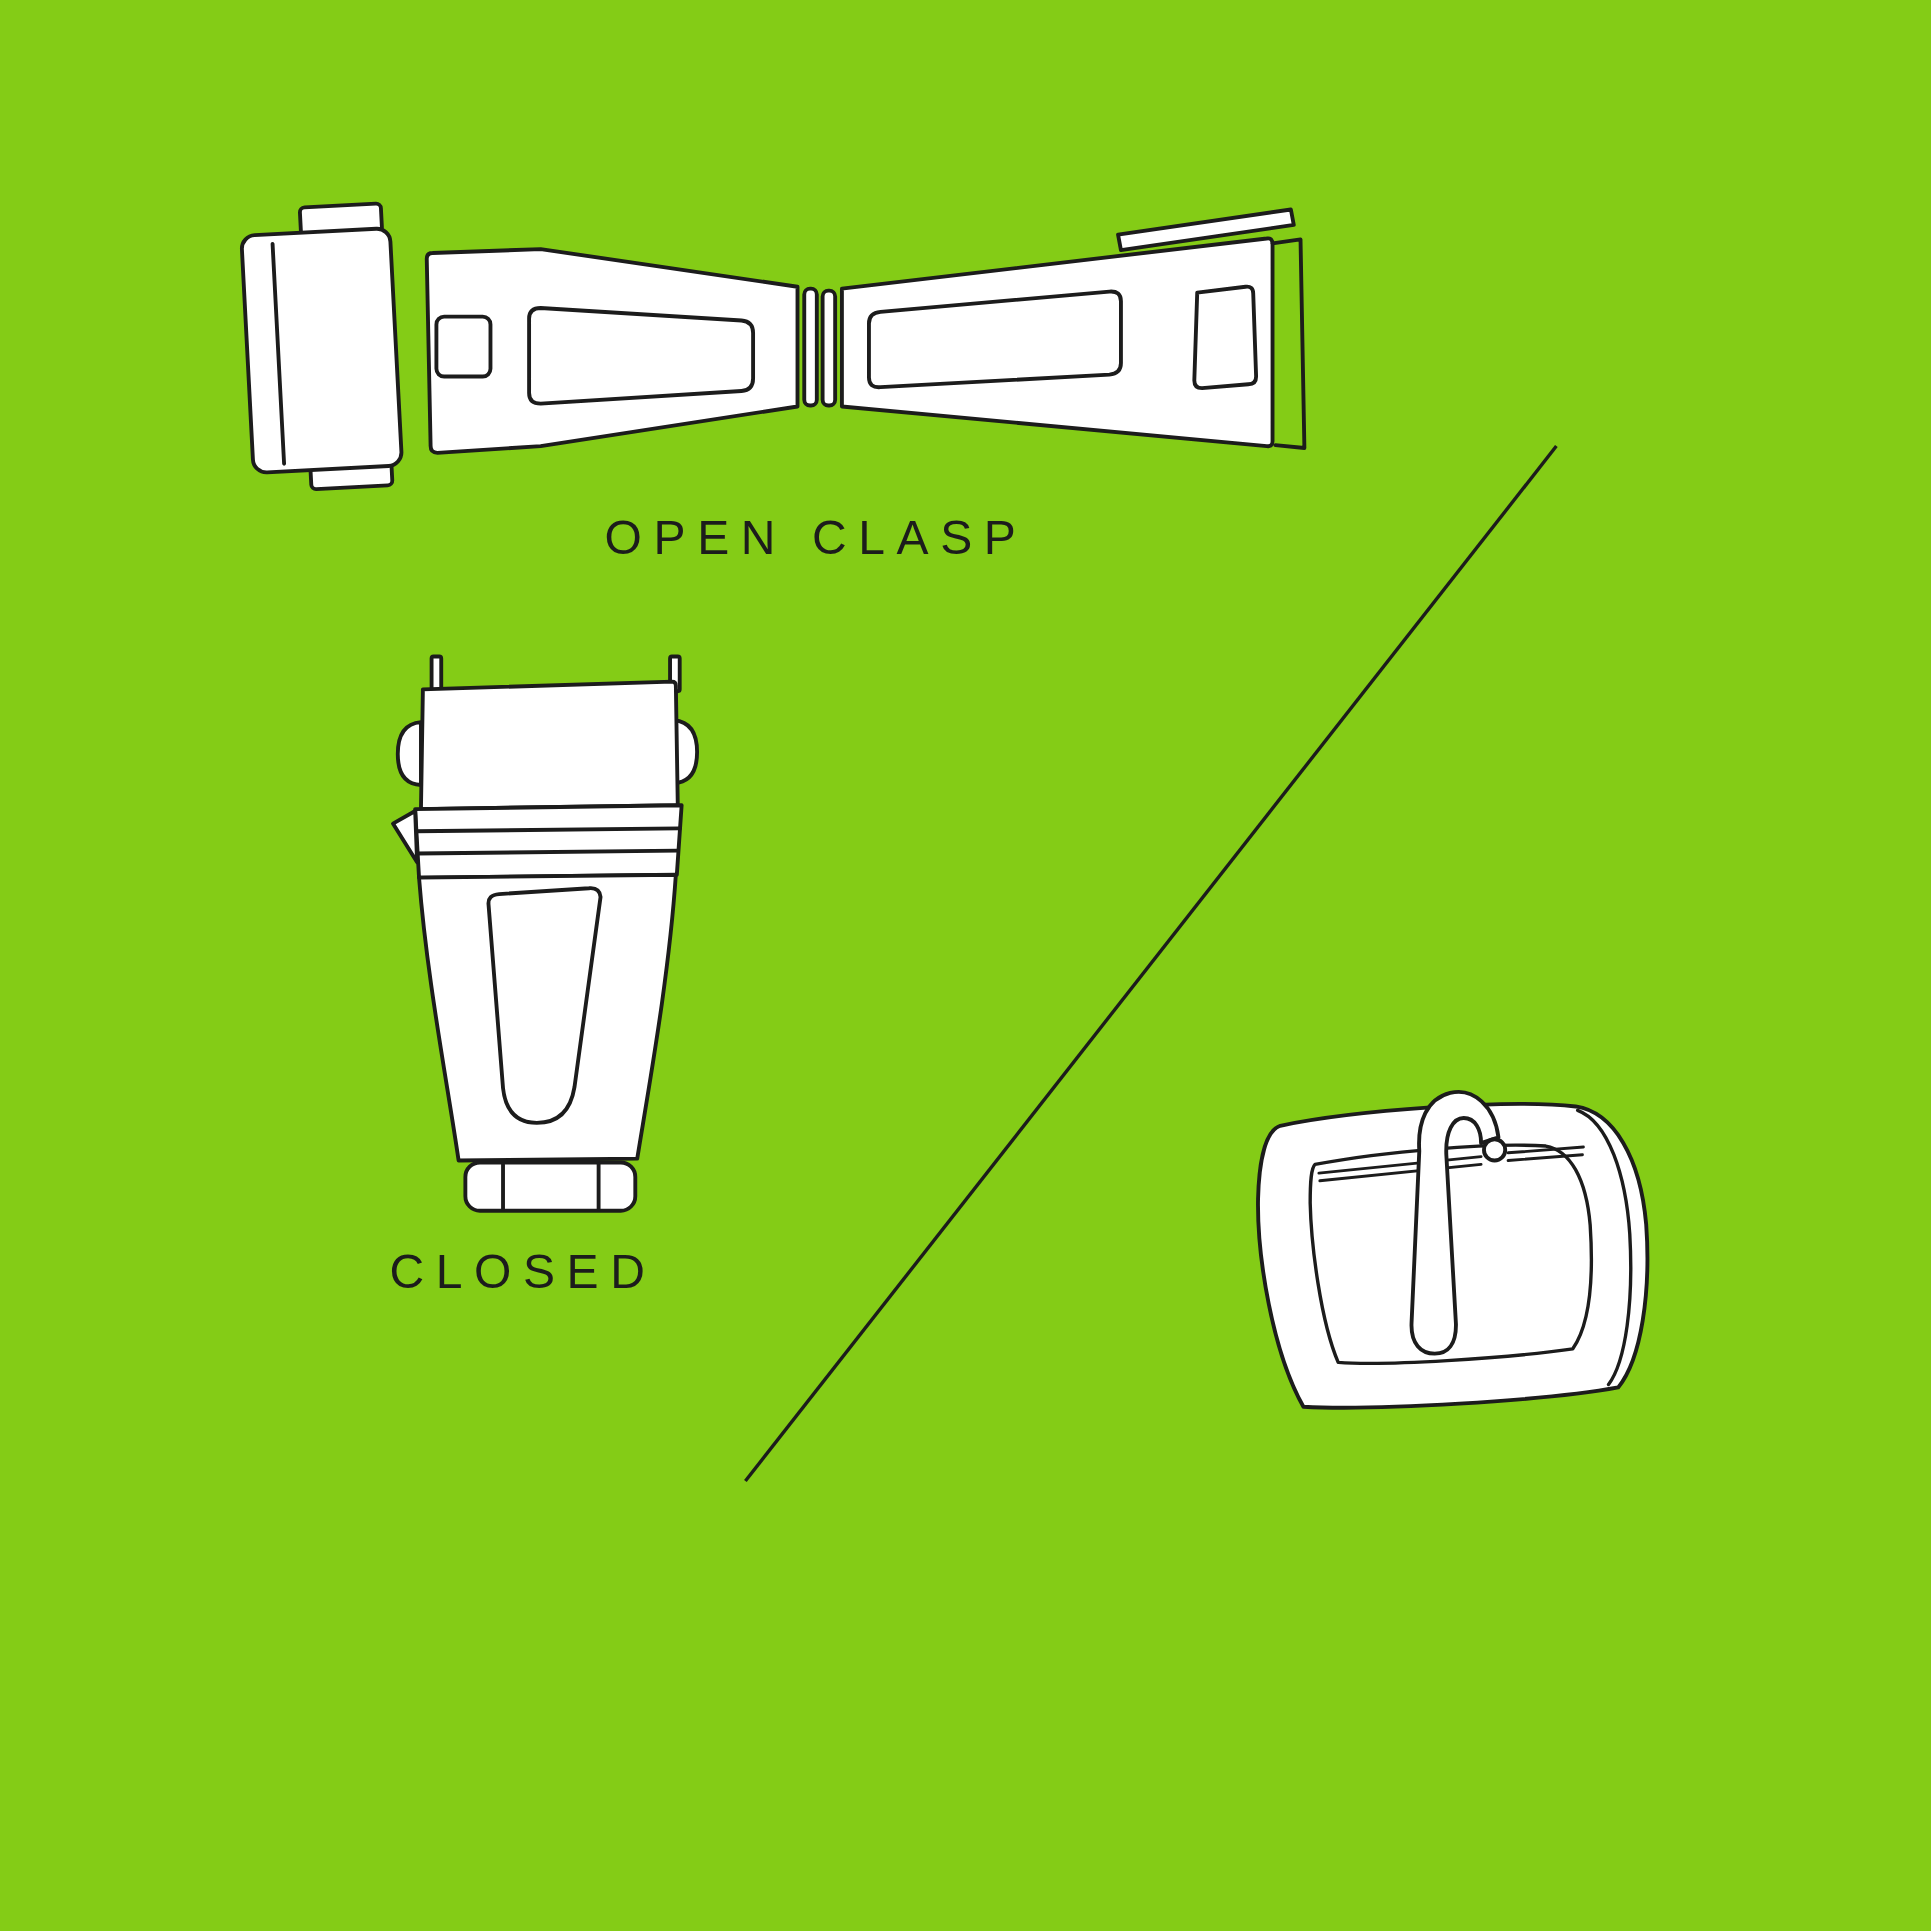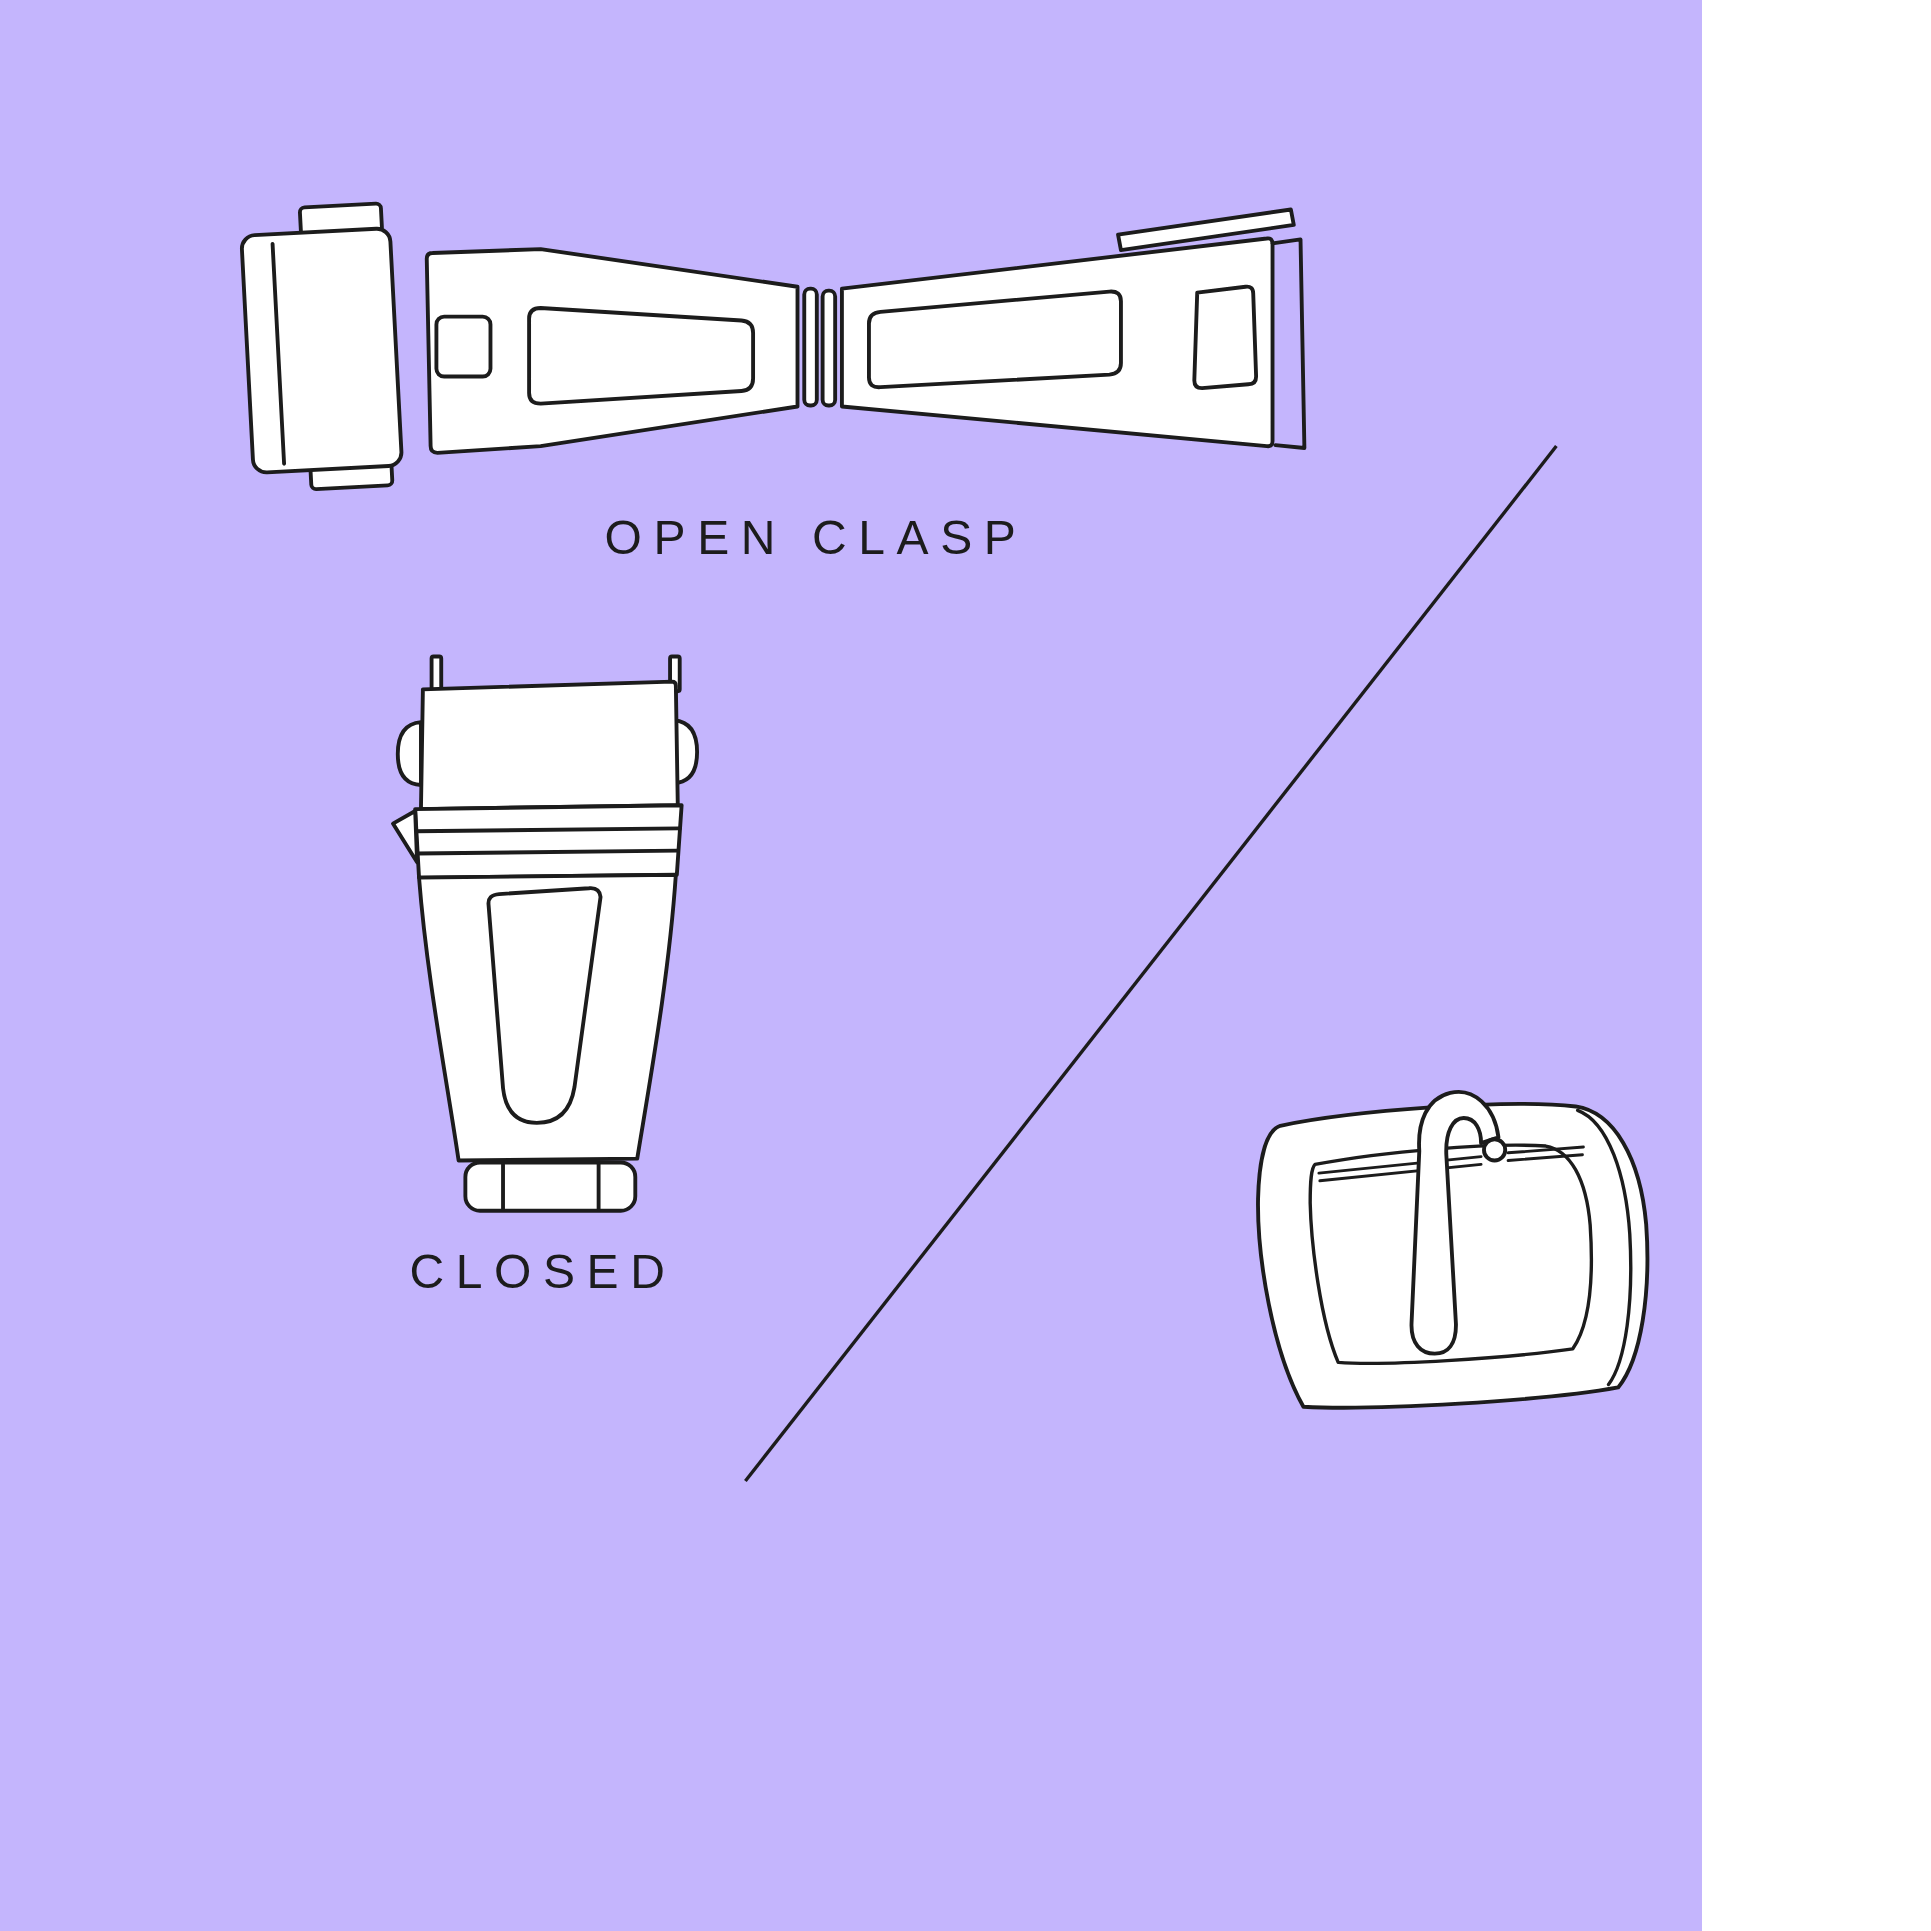--- a/index.html
+++ b/index.html
@@ -2,41 +2,41 @@
 <html><head>
 <meta charset="utf-8">
 <style>
   html, body {
     margin: 0;
     padding: 0;
     background: #ffffff;
   }
   .canvas {
     position: relative;
-    width: 1702px;
+    width: 1931px;
     height: 1931px;
-    background: #c4b5fd;
+    background: #84cc16;
     overflow: hidden;
     font-family: "Liberation Sans", sans-serif;
   }
   .canvas svg {
     position: absolute;
     inset: 0;
   }
   .label {
     position: absolute;
     transform: translateX(-50%);
     color: #1c1c1c;
     font-size: 48px;
     letter-spacing: 11.6px;
     white-space: nowrap;
     font-weight: 400;
   }
   .label-open   { left: 816px; top: 510px; }
-  .label-closed { left: 543px; top: 1244px; }
+  .label-closed { left: 523px; top: 1244px; }
   .page-title {
     position: absolute;
     left: 975px;
     top: 1711px;
     transform: translateX(-50%);
     color: #1c1c1c;
     font-size: 77px;
     letter-spacing: 21px;
     white-space: nowrap;
     font-weight: 400;

